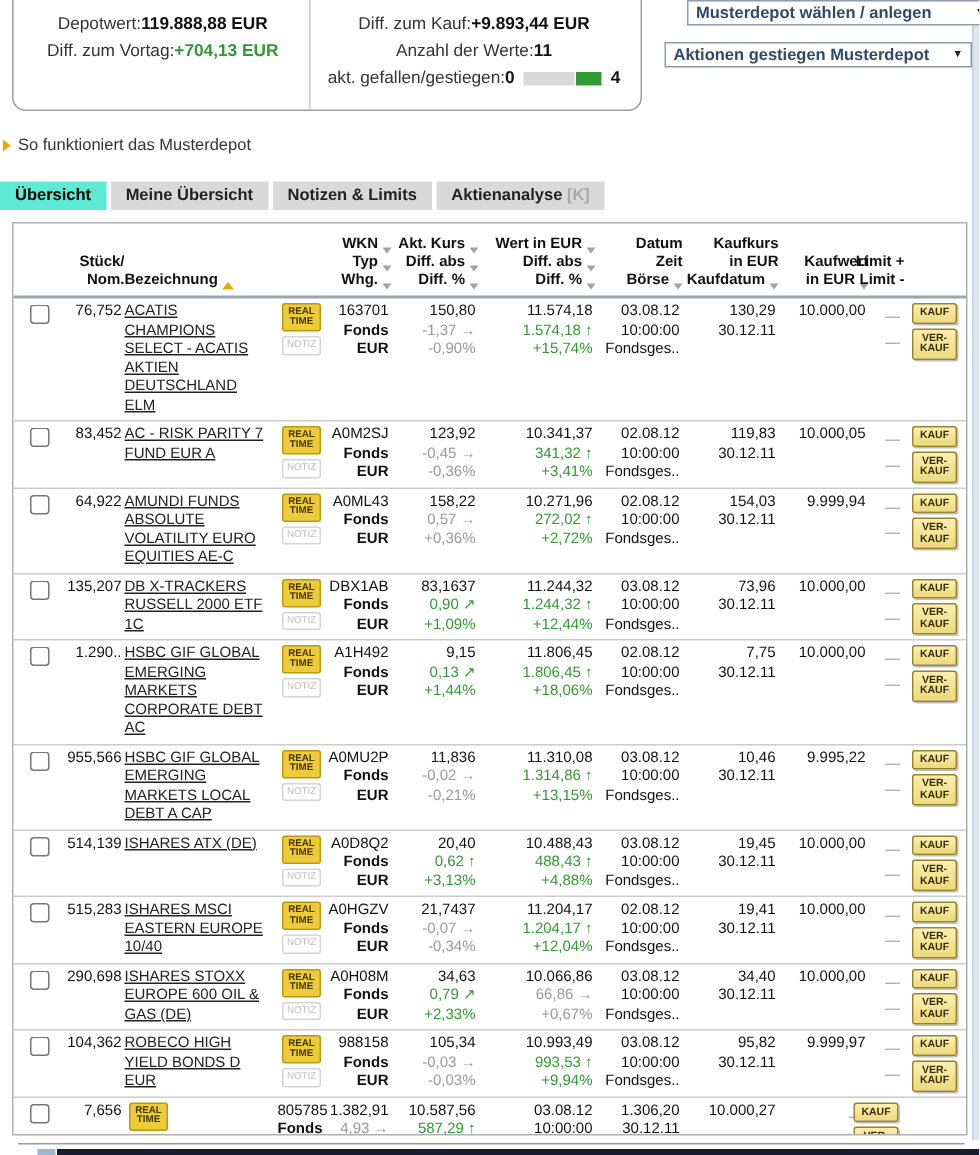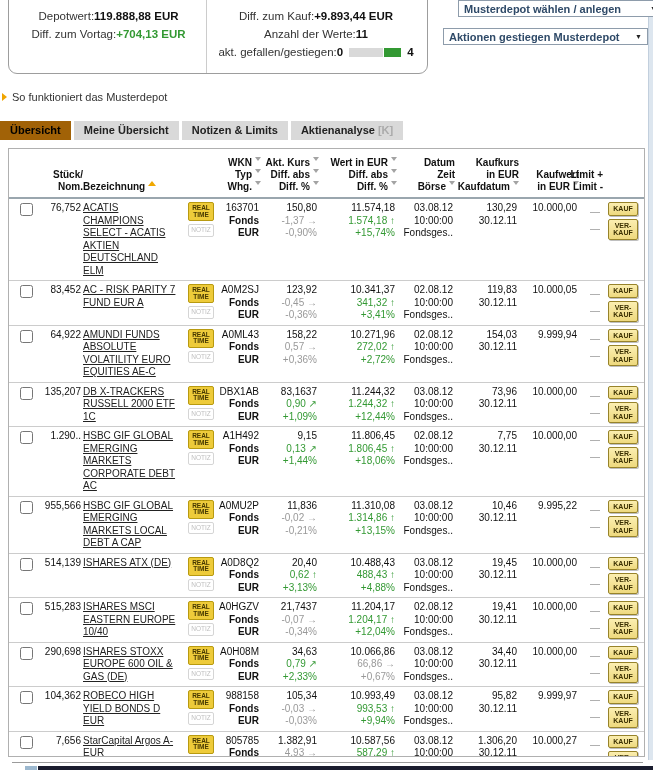--- a/index.html
+++ b/index.html
@@ -35,31 +35,31 @@
 
   
   .info-row{position:absolute;left:2px;top:91px;display:flex;align-items:center;font-size:11px;color:#333;}
   .info-arrow{width:0;height:0;border-left:5px solid #f0a500;border-top:4px solid transparent;border-bottom:4px solid transparent;margin-right:5px;}
   .info-row a{color:#333;text-decoration:none;cursor:pointer;}
 
   
   .tabs{position:absolute;left:0;top:121px;display:flex;}
   .tab{height:19px;line-height:19px;padding:0 10px;background:#d9d9d9;font-weight:bold;font-size:11px;color:#222;
        margin-right:3px;cursor:pointer;white-space:nowrap;}
-  .tab.active{background:#a16207;color:#000;text-align:center;}
+  .tab.active{background:#5eead4;color:#000;text-align:center;}
   .ksuffix{color:#aaa;}
 
   
   .panel{position:absolute;left:8px;top:148px;width:637px;height:609px;border:1px solid #b0b0b0;background:#fff;overflow:hidden;}
   .panel{--cols:26px 48px 102px 30px 46px 58px 78px 58px 64px 60px 24px 39px;}
   .thead{display:grid;grid-template-columns:var(--cols);padding:8px 0 4px;border-bottom:2px solid #9aa6ae;}
   .hcell{display:flex;flex-direction:column;justify-content:flex-end;font-size:10px;font-weight:bold;color:#111;line-height:12px;}
   .hcell.r{align-items:flex-end;}
   .hcell.l{align-items:flex-start;}
-  .hline{white-space:nowrap;display:flex;align-items:flex-start;}
+  .hline{white-space:nowrap;display:flex;align-items:flex-end;}
   .sort{display:inline-block;width:0;height:0;margin-left:3px;cursor:pointer;}
   .sort.desc{border-left:3px solid transparent;border-right:3px solid transparent;border-top:4px solid #a3a3a3;}
   .sort.asc{border-left:4px solid transparent;border-right:4px solid transparent;border-bottom:5px solid #f0a800;}
 
   .trow{display:grid;grid-template-columns:var(--cols);padding:3px 0;border-bottom:1px solid #ccc;
         font-size:10px;line-height:12.5px;color:#111;}
   .trow:last-of-type{border-bottom:none;}
   .cell{white-space:nowrap;}
   .r{text-align:right;}
   .cb{width:13px;height:13px;margin:1px 0 0 11px;cursor:pointer;}
@@ -765,23 +765,20 @@
             <div class="btn">KAUF</div>
             <div class="btn">
               <div>VER-</div>
               <div>KAUF</div>
             </div>
           </div>
         </div>
         <div class="trow">
           <div class="cell"><input class="cb" type="checkbox" style=""></div>
           <div class="cell r qty">7,656</div>
-          <div>
-            <a class="name">StarCapital Argos A-EUR</a>
-          </div>
           <div class="badges">
             <div class="badge-rt">
               <div>REAL</div>
               <div>TIME</div>
             </div>
             <div class="badge-nz">NOTIZ</div>
           </div>
           <div class="numcol">
             <div>805785</div>
             <div class="bold">Fonds</div>

